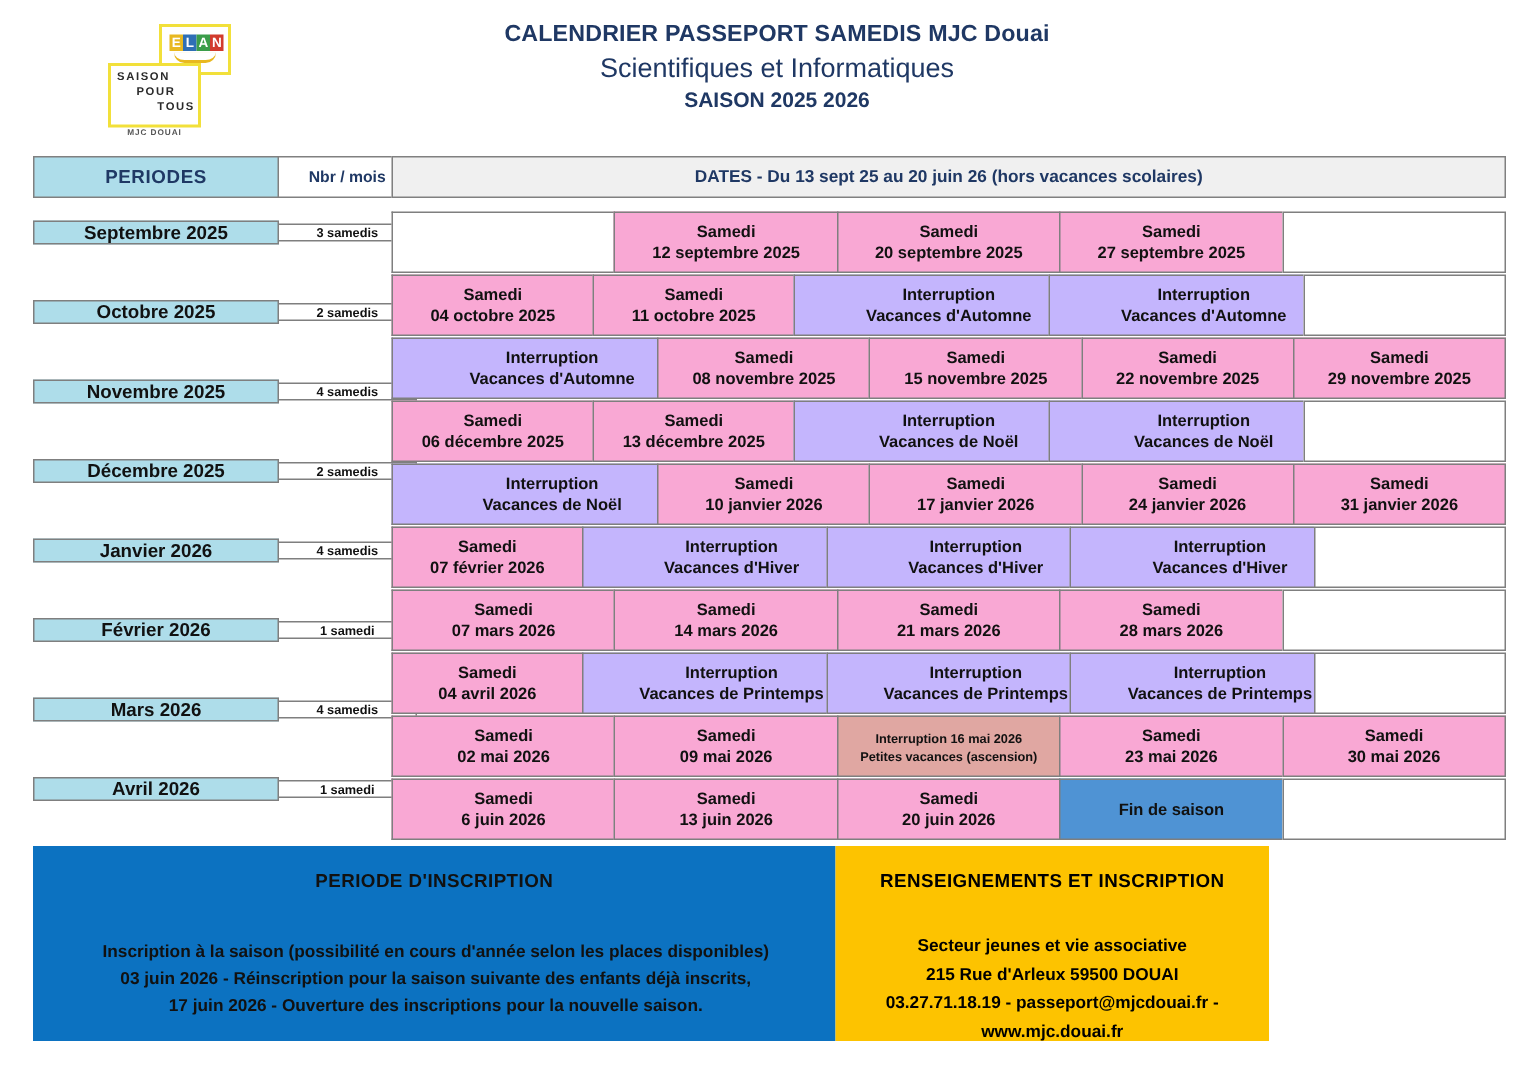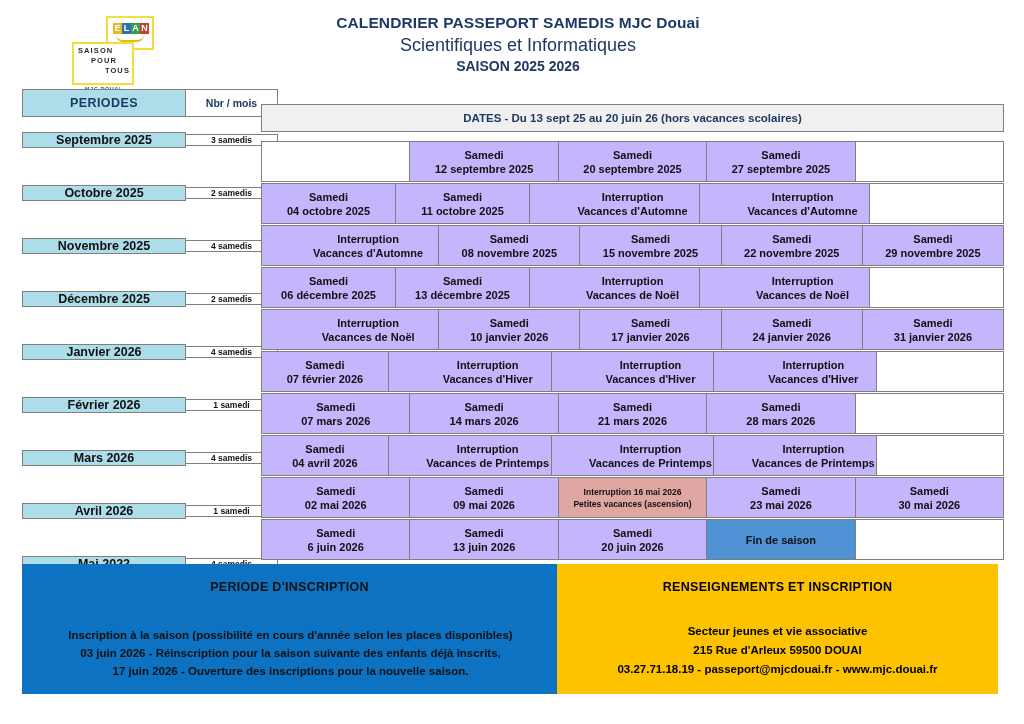--- a/index.html
+++ b/index.html
@@ -102,21 +102,21 @@
     text-align: center;
     color: #1f3864;
   }
   .title-line1 { font-size: 15.5px; font-weight: bold; line-height: 22px; letter-spacing: 0.1px;}
   .title-line2 { font-size: 18px; font-weight: normal; line-height: 22px; }
   .title-line3 { font-size: 14px; font-weight: bold; line-height: 21px; }
 
   
   .periods {
     position: absolute;
-    left: 22px; top: 89px;
+    left: 22px; top: 104px;
     width: 256px;
   }
   .periods-head {
     display: flex;
     height: 28px;
     margin-bottom: 6px;
   }
   .ph-name {
     flex: 0 0 164px;
     background: #aeddea;
@@ -179,21 +179,21 @@
     border: 1.2px solid #7f7f7f;
     border-right: none;
     display: flex;
     flex-direction: column;
     align-items: center;
     justify-content: center;
     font-size: 11px;
     font-weight: bold;
     color: #111111;
     line-height: 14px;
-    background: #c4b5fd;
+    background: #f9a8d4;
     text-align: center;
   }
   .cell:last-child { border-right: 1.2px solid #7f7f7f; }
   .cell.empty { background: #ffffff; }
   .cell.interruption {
     background: #c4b5fd;
     color: #111111;
     padding-left: 36px;
   }
   .cell.holiday-pink {
@@ -206,21 +206,21 @@
     background: #4f93d4;
     color: #111111;
   }
   .cell .l1 { display:block; }
   .cell .l2 { display:block; }
 
   
   .panels {
     position: absolute;
     left: 22px; top: 564px;
-    width: 976px; height: 130px;
+    width: 824px; height: 130px;
     display: flex;
   }
   .panel-left {
     flex: 0 0 535px;
     background: #0c72c1;
     padding: 16px 14px 10px 14px;
     color: #111111;
   }
   .panel-right {
     flex: 1;

